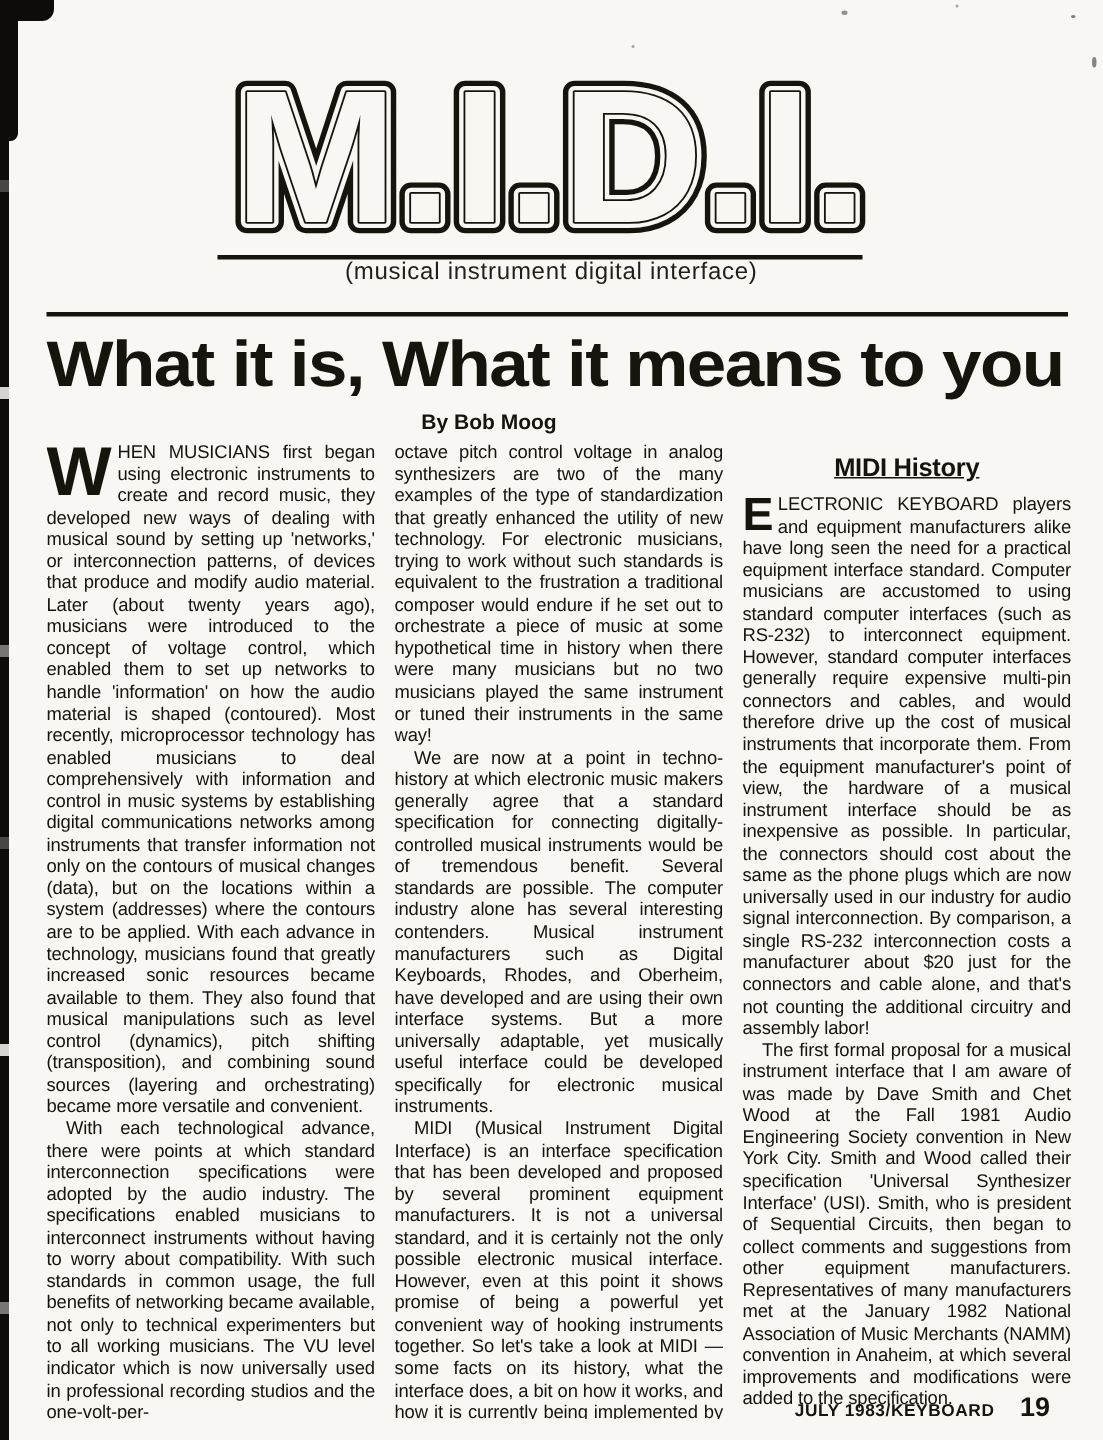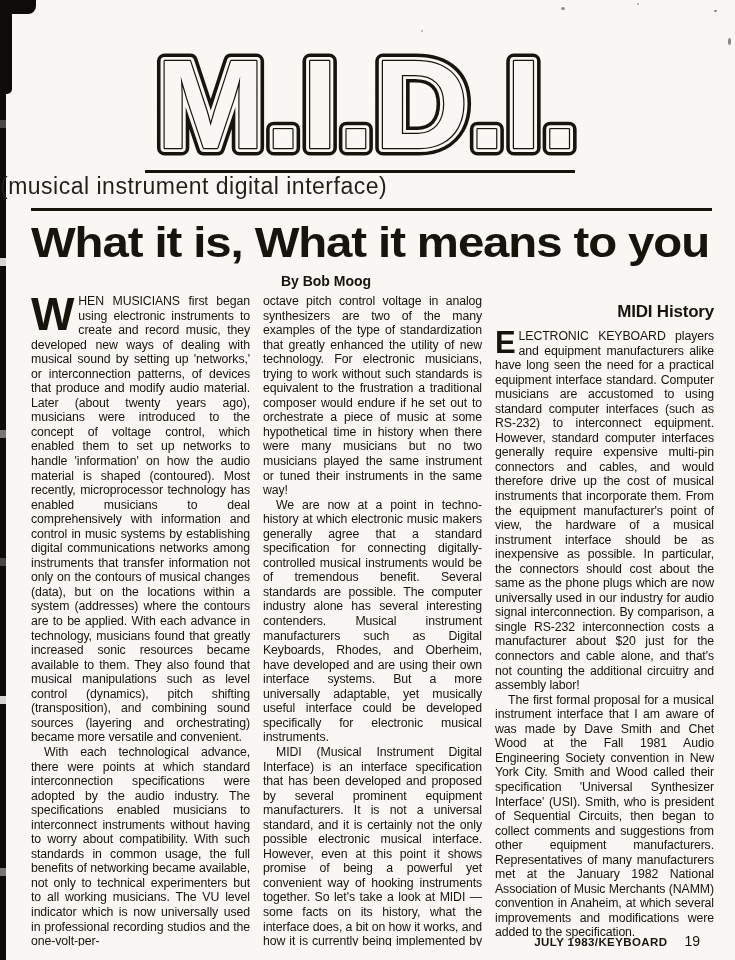--- a/index.html
+++ b/index.html
@@ -38,21 +38,21 @@
   .logo-mid{fill:none;stroke:var(--paper);stroke-width:8;stroke-linejoin:round;stroke-linecap:round;}
   .logo-inner{fill:var(--paper);stroke:var(--ink);stroke-width:2.4;stroke-linejoin:round;paint-order:stroke;}
   .logo-text{font-family:"Liberation Sans",sans-serif;font-weight:bold;}
 
   .rule{background:var(--ink);position:absolute;}
   .rule-logo{left:145px;top:170px;width:430px;height:3px;}
   .rule-head{left:31px;top:208px;width:681px;height:3px;}
 
   .subtitle{
     position:absolute;left:0;top:173px;width:735px;
-    text-align:left;font-size:23px;letter-spacing:.5px;
+    text-align:center;font-size:16px;letter-spacing:.5px;
     color:#221f1a;font-weight:400;
   }
   .headline-wrap{position:absolute;left:27px;top:212px;width:686px;height:58px;}
   .headline-text{font-family:"Liberation Sans",sans-serif;font-weight:bold;fill:var(--ink);letter-spacing:-1px;}
   .byline{
     position:absolute;left:0;top:273px;width:652px;
     text-align:center;font-weight:bold;font-size:14px;
   }
 
   
@@ -63,31 +63,31 @@
   .col{width:219px;height:652px;overflow:hidden;}
   .body-p{
     font-size:12.3px;line-height:14.55px;text-align:justify;
     letter-spacing:-0.1px;
   }
   .body-p.indent{text-indent:13px;}
   .dc{float:left;font-weight:bold;}
   .dc-w{font-size:46px;line-height:37px;margin:2px 4px 0 0;}
   .dc-e{font-size:31px;line-height:25px;margin:1px 3px 0 0;}
   .col-heading{
-    text-align:right;font-weight:bold;font-size:17px;
-    margin:8px 0 7px;letter-spacing:-0.2px;
+    text-align:center;font-weight:bold;font-size:17px;
+    margin:8px 0 7px;letter-spacing:-0.2px;text-decoration:underline;
   }
 
   
   .footer{
     position:absolute;right:35px;bottom:11px;
     display:flex;align-items:baseline;
   }
   .footer-issue{font-weight:bold;font-size:11.5px;letter-spacing:.4px;}
-  .footer-page{font-weight:normal;font-size:14px;margin-left:17px;}
+  .footer-page{font-weight:bold;font-size:18px;margin-left:17px;}
 </style>
 </head>
 <body>
 
 <div class="edge-strip"></div>
 <div class="edge-top"></div>
 <div class="corner-blob"></div>
 <div class="speck s1"></div>
 <div class="speck s2"></div>
 <div class="speck s3"></div>

